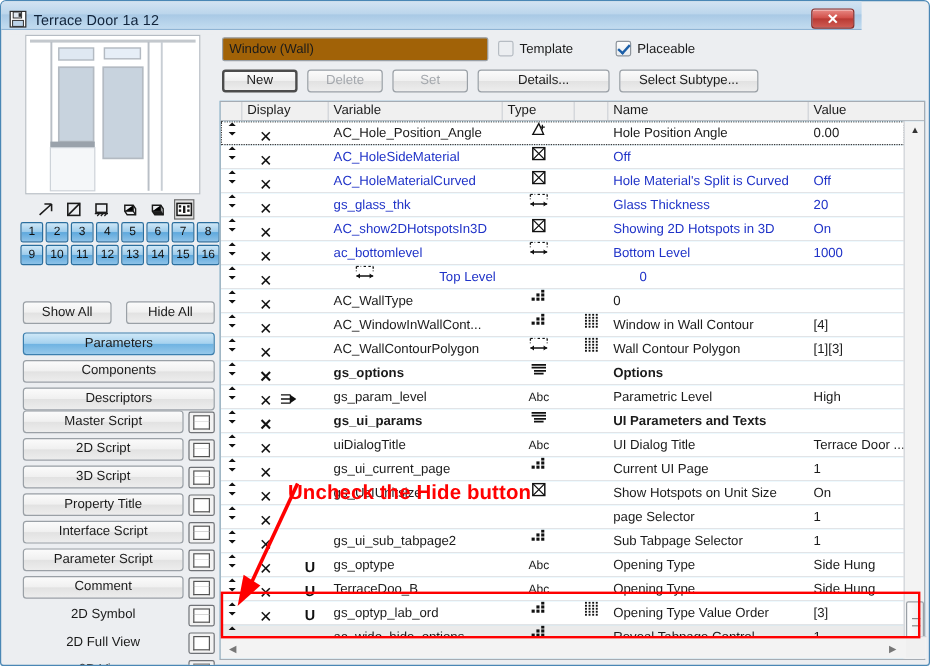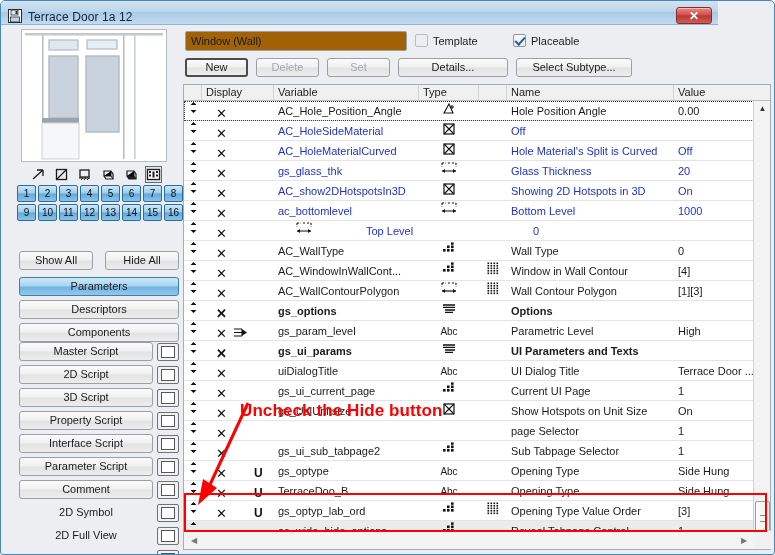--- a/index.html
+++ b/index.html
@@ -329,39 +329,39 @@
       <div class="pagebtn">16</div>
     </div>
 
     <div id="showhide">
       <div class="btn half">Show All</div>
       <div class="btn half">Hide All</div>
     </div>
 
     <div id="tabbtns">
       <div class="tabbtn active">Parameters</div>
+      <div class="tabbtn">Components</div>
       <div class="tabbtn">Descriptors</div>
-      <div class="tabbtn">Components</div>
     </div>
 
     <div id="scriptbtns">
       <div class="scriptrow">
           <div class="scriptbtn">Master Script</div>
           <div class="winicon"></div>
         </div>
       <div class="scriptrow">
           <div class="scriptbtn">2D Script</div>
           <div class="winicon"></div>
         </div>
       <div class="scriptrow">
           <div class="scriptbtn">3D Script</div>
           <div class="winicon"></div>
         </div>
       <div class="scriptrow">
-          <div class="scriptbtn">Property Script</div>
+          <div class="scriptbtn">Property Title</div>
           <div class="winicon"></div>
         </div>
       <div class="scriptrow">
           <div class="scriptbtn">Interface Script</div>
           <div class="winicon"></div>
         </div>
       <div class="scriptrow">
           <div class="scriptbtn">Parameter Script</div>
           <div class="winicon"></div>
         </div>
@@ -540,21 +540,20 @@
             <div class="cell cell-var">AC_WallType</div>
             <div class="cell cell-type"><svg width="14" height="13" viewBox="0 0 14 13">
                 <rect x="1" y="7" width="2.6" height="2.6" fill="#111"></rect>
                 <rect x="5" y="7" width="2.6" height="2.6" fill="#111"></rect>
                 <rect x="9" y="7" width="2.6" height="2.6" fill="#111"></rect>
                 <rect x="5" y="3.5" width="2.6" height="2.6" fill="#111"></rect>
                 <rect x="9" y="3.5" width="2.6" height="2.6" fill="#111"></rect>
                 <rect x="9" y="0.4" width="2.6" height="2.4" fill="#111"></rect>
               </svg></div>
             <div class="cell cell-arr"></div>
-            <div class="cell cell-name">Wall Type</div>
             <div class="cell cell-val">0</div>
           </div>
           <div class="row">
             <div class="cell cell-drag"><svg width="9" height="13" viewBox="0 0 9 13">
                 <path d="M4.5 1 l3 3 h-6 z M4.5 12 l3 -3 h-6 z" fill="#111"></path>
               </svg></div>
             <div class="cell cell-disp">
               <span class="xmark">✕</span>
             </div>
             <div class="cell cell-var">AC_WindowInWallCont...</div>

